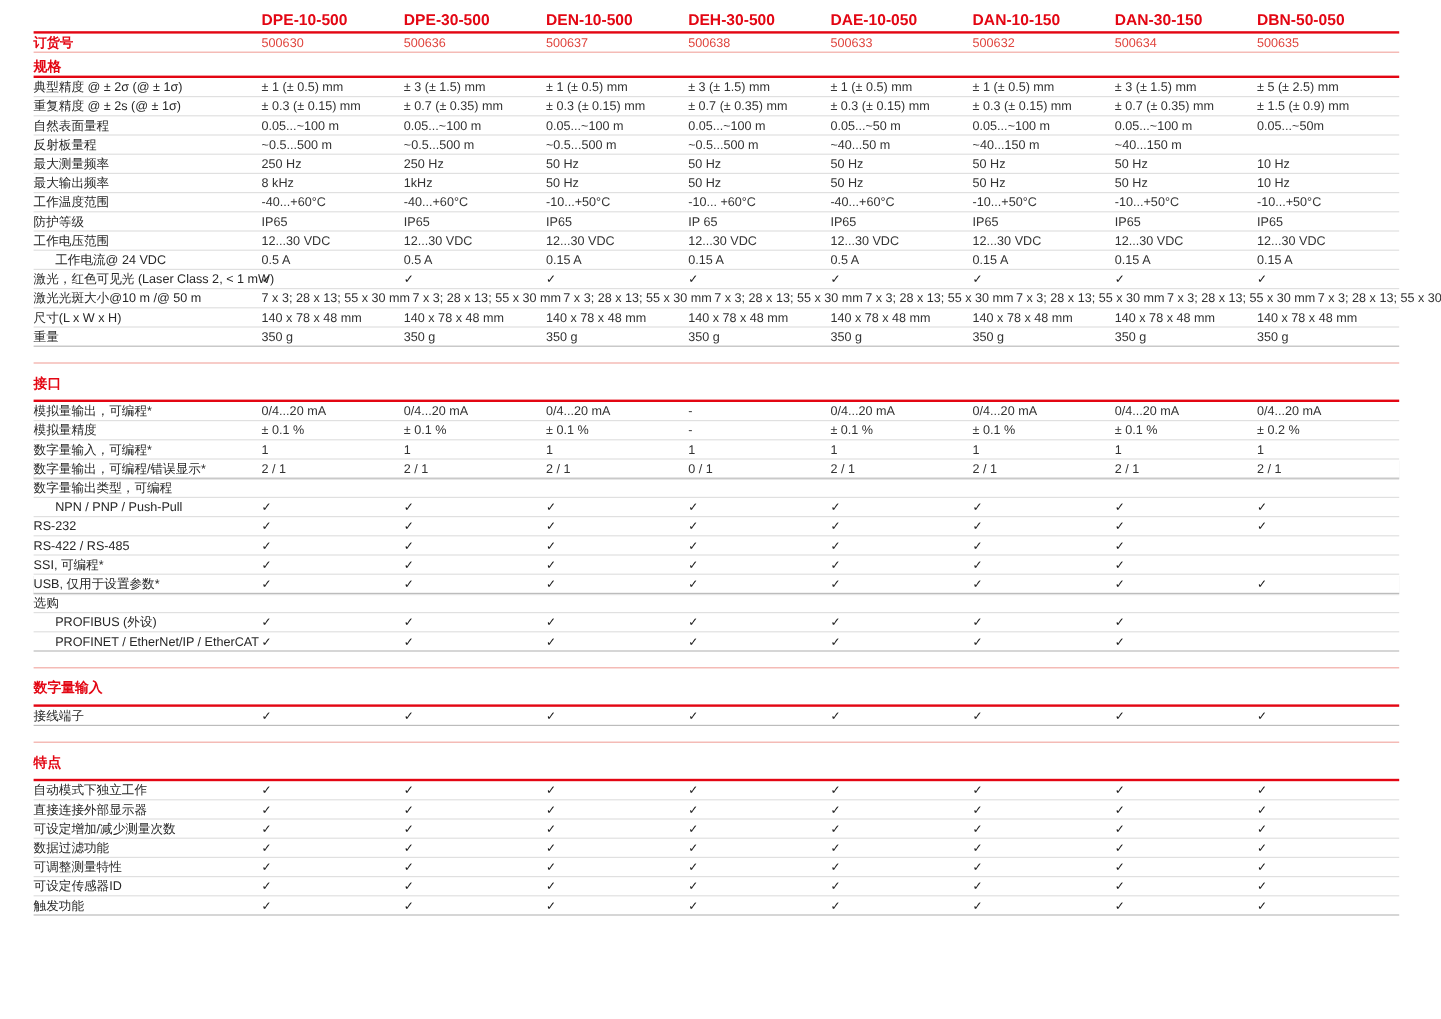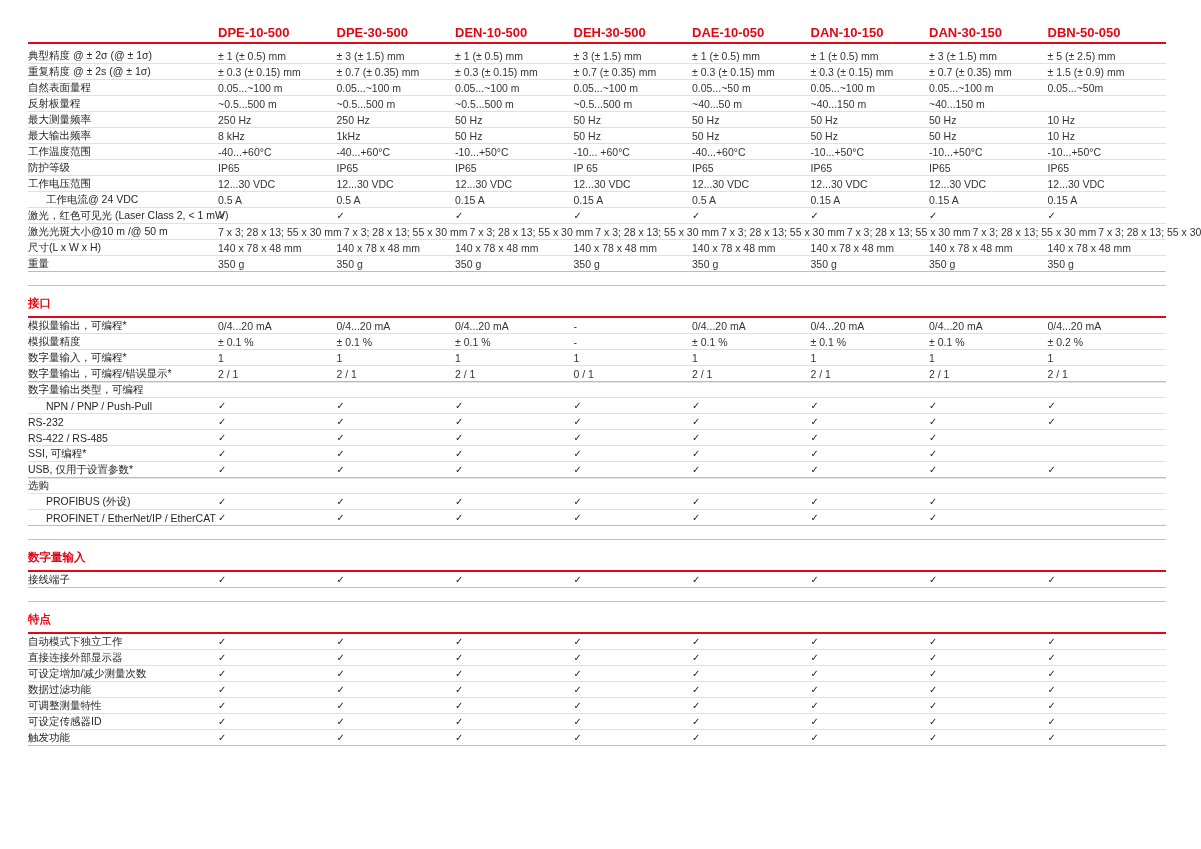--- a/index.html
+++ b/index.html
@@ -1,20 +1,20 @@
 <!DOCTYPE html>
 <html style="--red: #e30613; --salmon: #f2aba5; --line: #e0e0e0;"><head>
 <meta charset="utf-8">
 <style>
   :root { --red:#e30613; --salmon:#f2aba5; --line:#e0e0e0; --line-strong:#bcbcbc; --text:#333; }
   * { box-sizing:border-box; }
   html,body { margin:0; padding:0; background:#fff; }
   .page { position:relative; width:1201px; height:849px; background:#fff; overflow:hidden;
           font-family:"Liberation Sans", sans-serif; color:var(--text); }
-  .table { position:absolute; left:28px; top:24px; width:1138px; }
+  .table { position:absolute; left:28px; top:8px; width:1138px; }
   .grid-row { display:grid; grid-template-columns:190px repeat(8, 1fr); align-items:center; }
   .models-row { height:20px; border-bottom:2px solid var(--red); align-items:end; }
   .model { color:var(--red); font-weight:bold; font-size:13px; line-height:18px; white-space:nowrap; }
   .order-row { height:16px; border-bottom:1px solid var(--salmon); }
   .order-label { color:var(--red); font-weight:bold; font-size:11px; }
   .order-num { color:#e0453e; font-size:10.5px; }
   .section { margin-top:4px; }
   .section ~ .section { margin-top:13px; }
   .section ~ .section .section-title { border-top:1px solid var(--salmon); padding-top:3px; height:33px; }
   .section-title { height:17px; line-height:16px; color:var(--red); font-weight:bold; font-size:11.5px;
@@ -36,21 +36,33 @@
         <div></div>
         <div class="model">DPE-10-500</div>
         <div class="model">DPE-30-500</div>
         <div class="model">DEN-10-500</div>
         <div class="model">DEH-30-500</div>
         <div class="model">DAE-10-050</div>
         <div class="model">DAN-10-150</div>
         <div class="model">DAN-30-150</div>
         <div class="model">DBN-50-050</div>
       </div>
+      <div class="grid-row order-row">
+        <div class="order-label">订货号</div>
+        <div class="order-num">500630</div>
+        <div class="order-num">500636</div>
+        <div class="order-num">500637</div>
+        <div class="order-num">500638</div>
+        <div class="order-num">500633</div>
+        <div class="order-num">500632</div>
+        <div class="order-num">500634</div>
+        <div class="order-num">500635</div>
+      </div>
       <div class="section">
+        <div class="grid-row section-title">规格</div>
         <div class="grid-row row">
           <div class="row-label">典型精度 @ ± 2σ (@ ± 1σ)</div>
           <div class="cell">± 1 (± 0.5) mm</div>
           <div class="cell">± 3 (± 1.5) mm</div>
           <div class="cell">± 1 (± 0.5) mm</div>
           <div class="cell">± 3 (± 1.5) mm</div>
           <div class="cell">± 1 (± 0.5) mm</div>
           <div class="cell">± 1 (± 0.5) mm</div>
           <div class="cell">± 3 (± 1.5) mm</div>
           <div class="cell">± 5 (± 2.5) mm</div>

